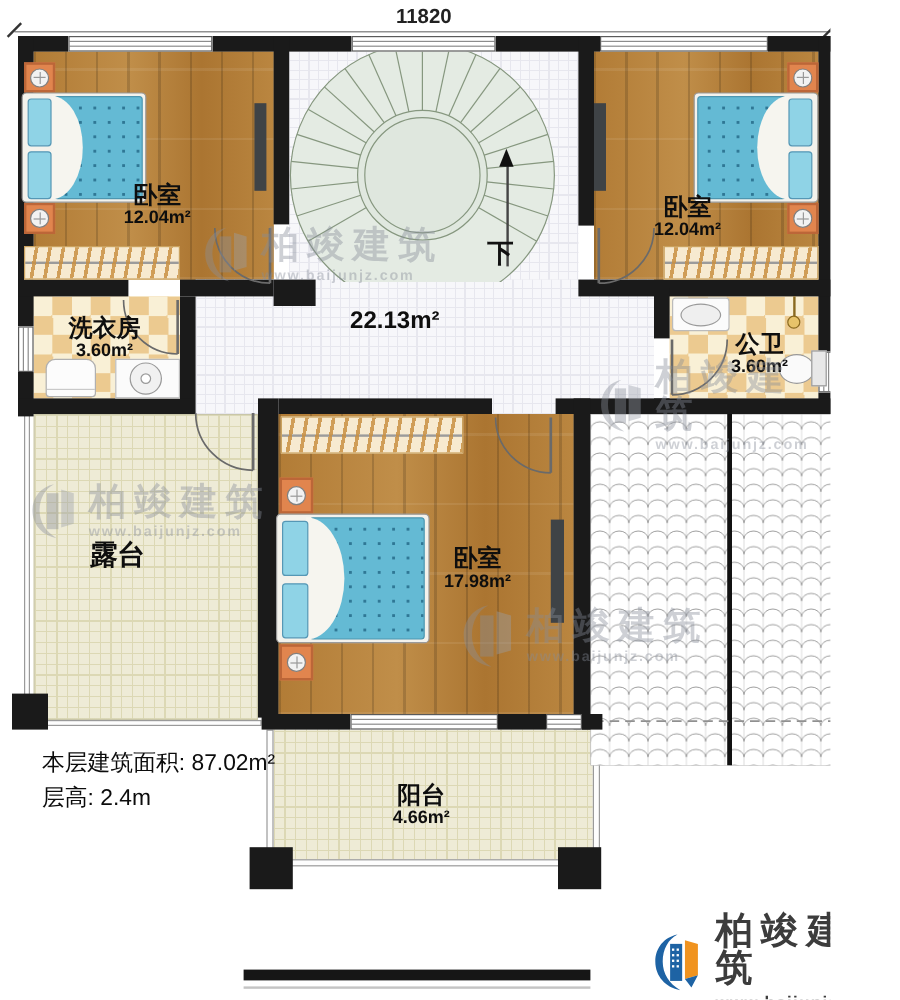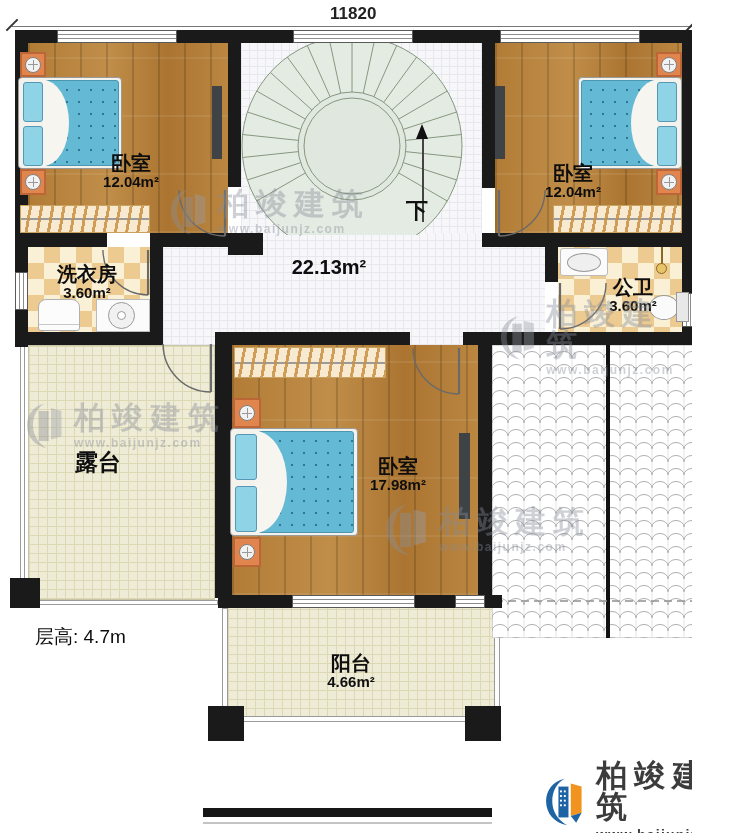--- a/index.html
+++ b/index.html
@@ -328,21 +328,22 @@
       <rect x="20" y="14" width="13" height="40" fill="#8a8f9a"></rect>
       <path d="M36 10 L50 14 L50 48 L36 52 Z" fill="#9aa0aa"></path>
     </svg>
     <div>
         <div class="wm-name">柏竣建筑</div>
          <div class="wm-url">www.baijunjz.com</div>
       </div>
   </div>
 
   <div class="notes" style="left:35px;top:622px;">
-    <div>层高: 4.7m</div>
+    <div>本层建筑面积: 87.02m²</div>
+    <div>层高: 2.4m</div>
   </div>
 
   <div class="abs" style="left:203px;top:808px;width:289px;height:9px;background:#161616;"></div>
   <div class="abs" style="left:203px;top:822px;width:289px;height:2px;background:#c4c4c4;"></div>
 
   <div class="logo" style="left:543px;top:760px;">
     <svg width="46" height="56" viewBox="0 0 56 68">
       <path d="M28 4 C13 7 4 19 4 33 C4 49 15 61 31 64 C19 57 12 46 12 33 C12 20 18 9 28 4 Z" fill="#1e63a4"></path>
       <rect x="20" y="14" width="13" height="40" fill="#1e63a4"></rect>
       <g fill="#ffffff">

